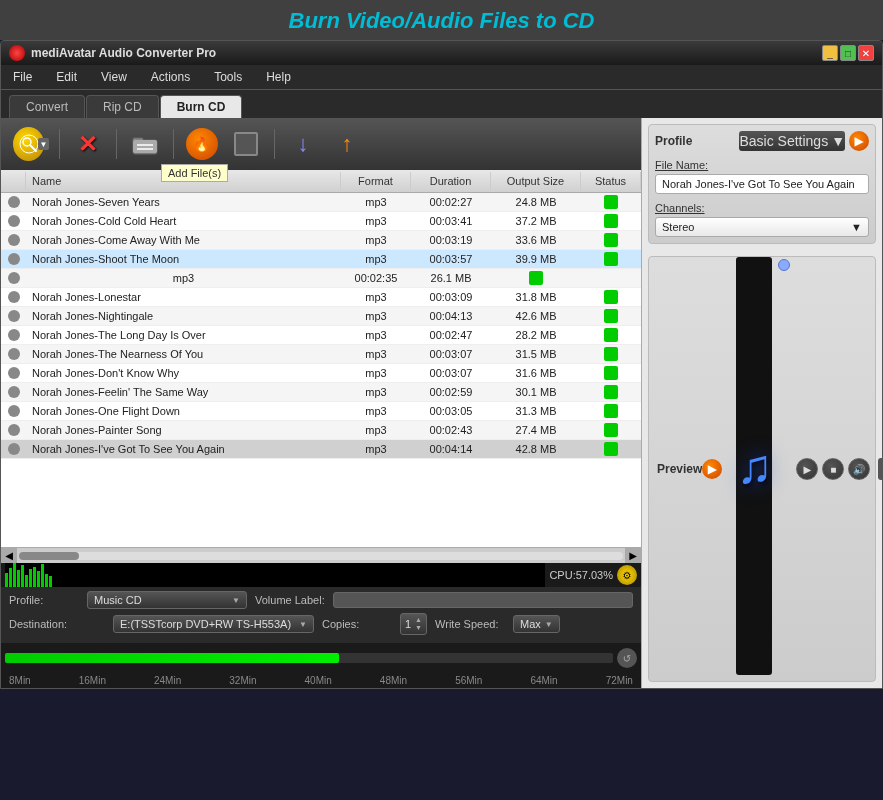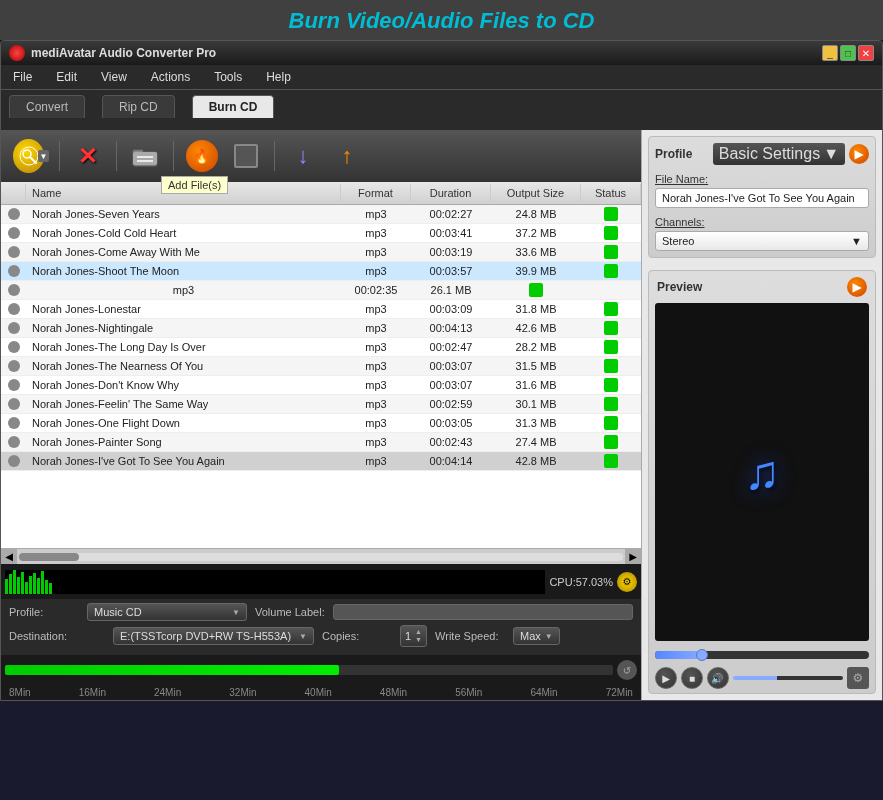--- a/index.html
+++ b/index.html
@@ -88,23 +88,23 @@
     .menu-item {
       color: #ddd;
       font-size: 12px;
       cursor: pointer;
       padding: 2px 4px;
     }
 
     
     .tabs-bar {
       background: #2a2a2a;
-      padding: 5px 8px 12px;
-      display: flex;
-      gap: 17px;
+      padding: 5px 8px 0;
+      display: flex;
+      gap: 1px;
     }
     .tab {
       padding: 4px 16px;
       border-radius: 4px 4px 0 0;
       cursor: pointer;
       font-size: 12px;
       background: #3a3a3a;
       color: #bbb;
       border: 1px solid #555;
       border-bottom: none;
@@ -283,21 +283,21 @@
       display: flex;
       align-items: center;
     }
     .scroll-left { width: 16px; height: 16px; background: #aaa; display:flex;align-items:center;justify-content:center;font-size:10px; }
     .scroll-track { flex:1; height: 8px; background: #ddd; margin: 0 2px; border-radius:4px; }
     .scroll-thumb { width: 60px; height: 8px; background: #888; border-radius:4px; }
     .scroll-right { width: 16px; height: 16px; background: #aaa; display:flex;align-items:center;justify-content:center;font-size:10px; }
 
     
     .waveform-area {
-      height: 35px;
+      height: 24px;
       background: #1a1a1a;
       display: flex;
       align-items: center;
       padding: 0 4px;
       gap: 4px;
     }
     .waveform-display {
       flex: 1;
       height: 24px;
       background: #000;
@@ -407,22 +407,22 @@
       margin-bottom: 8px;
     }
     .profile-title {
       font-weight: bold;
       color: #333;
       font-size: 12px;
     }
     .basic-settings-btn {
       background: linear-gradient(to bottom, #555, #333);
       color: #ddd;
-      font-size: 16px;
-      padding: 2px 6px;
+      font-size: 14px;
+      padding: 2px 0;
       border-radius: 3px;
       cursor: pointer;
       display: flex;
       align-items: center;
       gap: 3px;
     }
     .orange-circle-btn {
       width: 20px;
       height: 20px;
       background: radial-gradient(circle at 40% 35%, #ff8800, #cc4400);
@@ -466,21 +466,21 @@
     }
 
     
     .preview-section {
       background: linear-gradient(to bottom, #ddd, #ccc);
       border: 1px solid #bbb;
       margin: 6px;
       border-radius: 4px;
       flex: 1;
       display: flex;
-      flex-direction: column;
+      flex-direction: row;
     }
     .preview-header {
       display: flex;
       justify-content: space-between;
       align-items: center;
       padding: 6px 8px;
     }
     .preview-title {
       font-weight: bold;
       color: #333;

